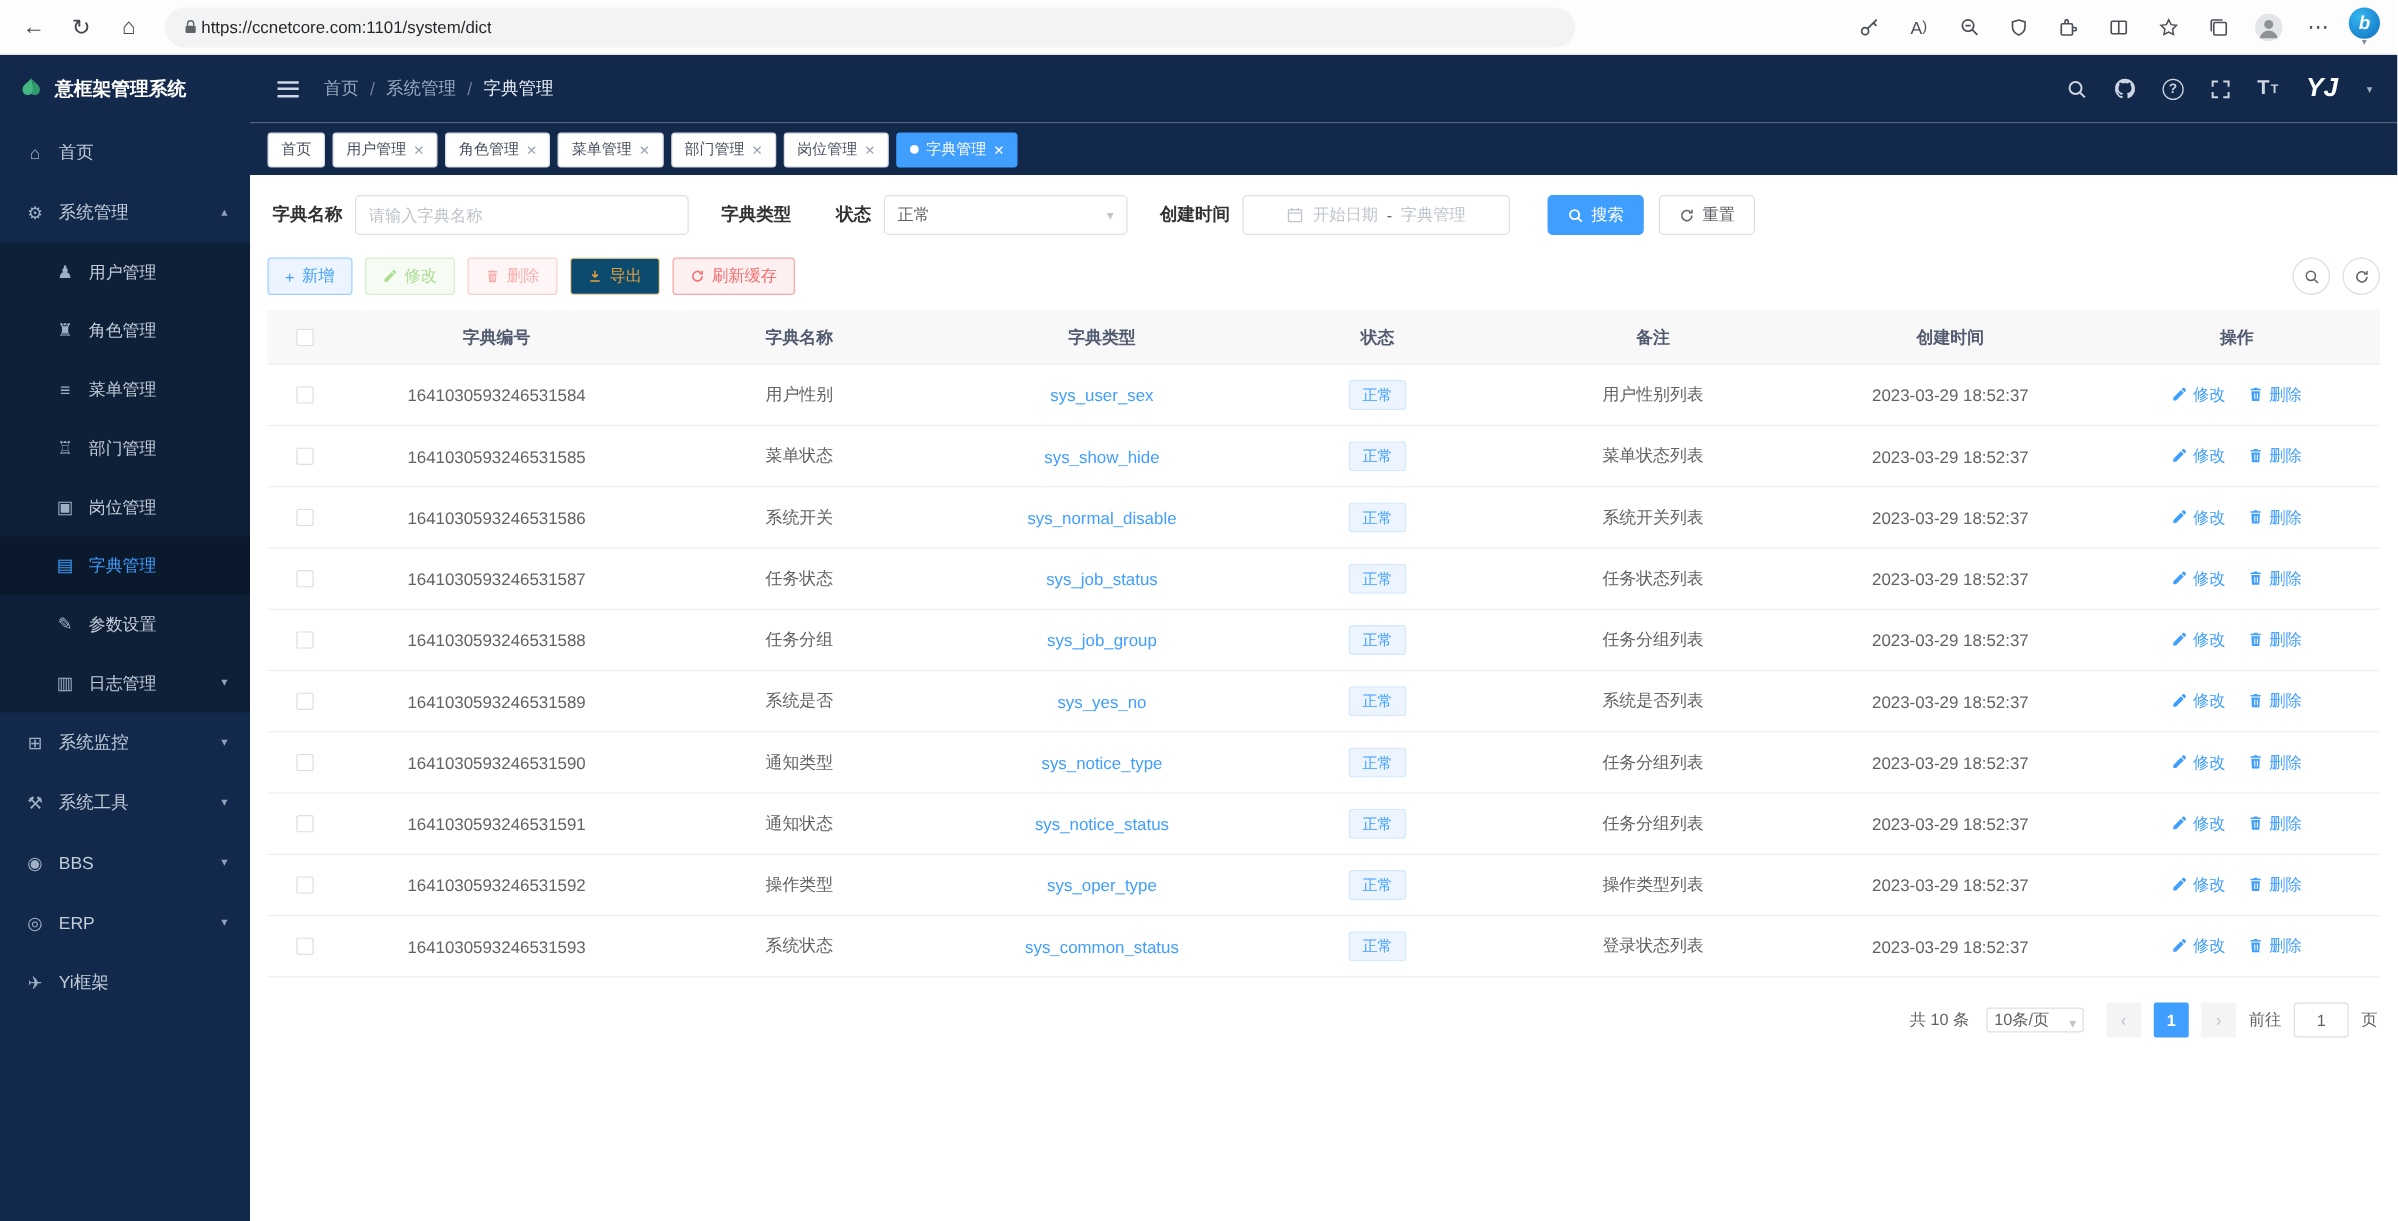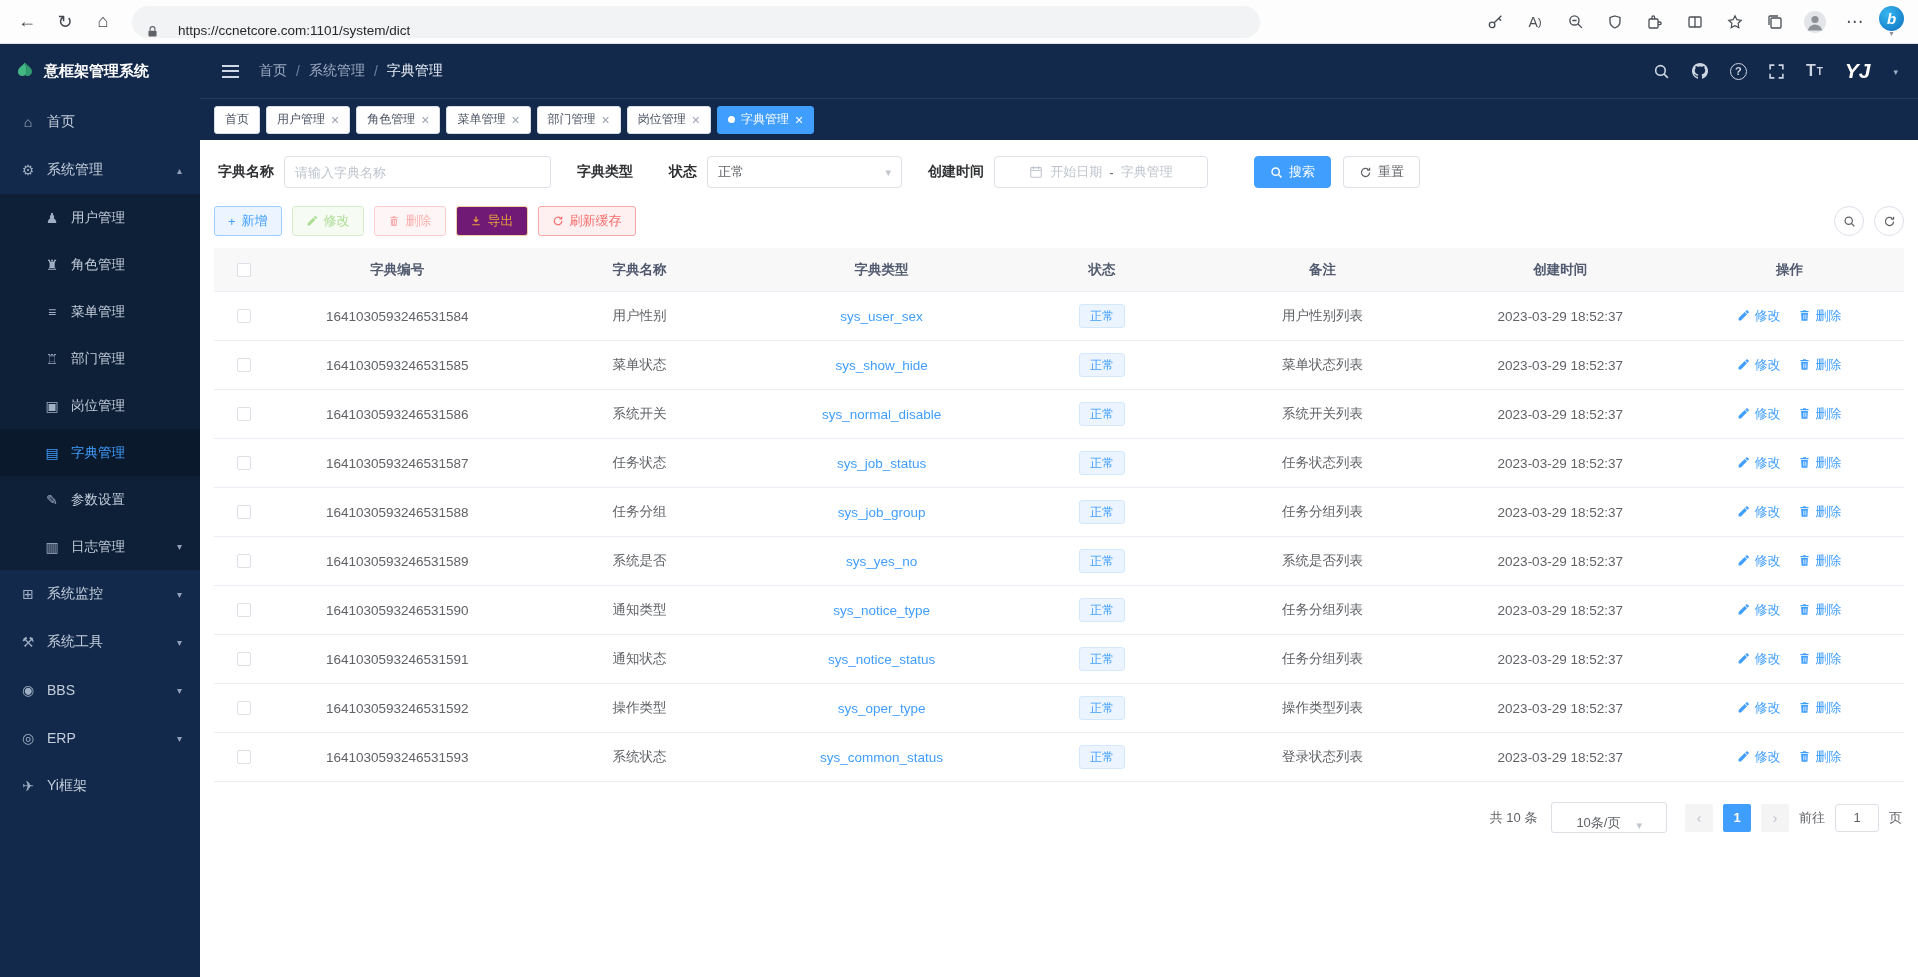--- a/index.html
+++ b/index.html
@@ -3,21 +3,21 @@
 <meta charset="utf-8">
 <style>
 *{box-sizing:border-box;margin:0;padding:0}
 html,body{width:1918px;height:977px;overflow:hidden}
 body{font-family:"Liberation Sans","DejaVu Sans",sans-serif;font-size:14px;color:#606266;background:#fff}
 .screen{width:1918px;height:977px;display:flex;flex-direction:column}
 
 
 .chrome{height:44px;background:#fdfdfd;border-bottom:1px solid #e0e2e6;display:flex;align-items:center;padding:0 10px;gap:4px;flex:0 0 auto}
 .nav-ic{width:34px;height:32px;display:flex;align-items:center;justify-content:center;border:none;background:transparent;border-radius:6px;color:#44484e;font-size:18px;cursor:pointer}
-.addr{flex:1 1 auto;max-width:1128px;height:32px;background:#f1f3f4;border-radius:16px;display:flex;align-items:flex-end;padding:0 14px;gap:19px;margin:0 8px}
+.addr{flex:1 1 auto;max-width:1128px;height:32px;background:#f1f3f4;border-radius:16px;display:flex;align-items:center;padding:0 14px;gap:2px;margin:0 8px}
 .addr .url{font-size:13.5px;color:#26282b;white-space:nowrap;overflow:hidden}
 .chrome-right{display:flex;align-items:center;gap:8px;margin-left:auto;padding-right:4px}
 .bicon{width:32px;height:32px;display:flex;align-items:center;justify-content:center;color:#4a4f55;border-radius:6px;font-size:14px;cursor:pointer}
 .bing-wrap{display:flex;flex-direction:column;align-items:center;justify-content:center;cursor:pointer}
 .bing{width:25px;height:25px;border-radius:50%;background:radial-gradient(circle at 35% 30%,#35b6f0,#0e6fc0);color:#fff;font-weight:bold;font-style:italic;display:flex;align-items:center;justify-content:center;font-size:15px}
 .bing-caret{font-size:8px;color:#8a8f96;line-height:6px}
 
 
 .app{flex:1;display:flex;min-height:0}
 .sidebar{width:200px;background:#13294b;flex:0 0 auto;display:flex;flex-direction:column;overflow:hidden}
@@ -60,49 +60,49 @@
 .f-label.first{margin-left:4px}
 .text-input{height:32px;border:1px solid #dcdfe6;border-radius:4px;display:flex;align-items:center;padding:0 10px;font-size:13px;color:#606266;background:#fff}
 .text-input input{border:none;outline:none;width:100%;font:inherit;color:#606266;background:transparent}
 .text-input input::placeholder{color:#bfc4cc}
 .w225{width:267px}.w240{width:240px}
 .select{width:195px;justify-content:space-between;cursor:pointer}
 .caret{color:#c0c4cc;font-size:11px}
 .daterange{width:214px;gap:7px;justify-content:center;color:#bfc4cc;cursor:pointer}
 .daterange .sep{color:#606266}
 .daterange .cal{color:#c0c4cc;display:flex}
-.btn-search{height:32px;background:#409eff;color:#fff;border:1px solid #409eff;border-radius:4px;padding:0 15px;display:inline-flex;align-items:center;gap:6px;font-size:13px;margin-left:46px;cursor:pointer}
+.btn-search{height:32px;background:#409eff;color:#fff;border:1px solid #409eff;border-radius:4px;padding:0 15px;display:inline-flex;align-items:center;gap:6px;font-size:13px;margin-left:30px;cursor:pointer}
 .btn-reset{height:32px;background:#fff;color:#606266;border:1px solid #dcdfe6;border-radius:4px;padding:0 15px;display:inline-flex;align-items:center;gap:6px;font-size:13px;margin-left:12px;cursor:pointer}
 
 .toolbar{display:flex;align-items:center;margin-top:16px;gap:10px}
 .btn{display:inline-flex;align-items:center;gap:6px;height:30px;padding:0 13px;border-radius:3px;font-size:13px;border:1px solid transparent;cursor:pointer;font-family:inherit}
 .btn-primary-plain{color:#409eff;background:#ecf5ff;border-color:#a0cfff}
 .btn-success-plain{color:#67c23a;background:#f0f9eb;border-color:#b3e19d}
 .btn-danger-plain{color:#f56c6c;background:#fef0f0;border-color:#f9a7a7}
-.btn-warning-plain{color:#e6a23c;background:#701a75;border-color:#f3d19e}
+.btn-warning-plain{color:#e6a23c;background:#0c4a6e;border-color:#f3d19e}
 .btn.disabled{opacity:.55;cursor:not-allowed}
 .tb-right{margin-left:auto;display:flex;gap:10px}
 .circle-btn{width:30px;height:30px;border-radius:50%;border:1px solid #dcdfe6;background:#fff;display:flex;align-items:center;justify-content:center;color:#606266;cursor:pointer}
 
 
 .table{margin-top:12px;font-size:13.5px}
 .tr{display:flex;align-items:center;border-bottom:1px solid #ebeef5}
 .tr.head{background:#f8f8f9;height:44px;color:#515a6e;font-weight:bold;font-size:13.5px}
 .tr.row{height:49px;background:#fff;color:#606266}
 .cell{text-align:center;padding:0 6px;overflow:hidden;text-overflow:ellipsis;white-space:nowrap}
 .col-cb{width:60px;flex:0 0 auto;display:flex;justify-content:center;align-items:center}
 .c-id{flex:1.35}.c-name{flex:1.3}.c-type{flex:1.35}.c-status{flex:1.05}.c-remark{flex:1.35}.c-created{flex:1.25}.c-ops{flex:1.25}
 .checkbox{width:14px;height:14px;border:1px solid #dcdfe6;border-radius:2px;background:#fff;display:inline-block;cursor:pointer}
 .link{color:#409eff;cursor:pointer}
 .tag{display:inline-block;height:24px;line-height:22px;padding:0 10px;background:#ecf5ff;border:1px solid #d3e8fd;color:#409eff;border-radius:3px;font-size:12px}
 .op-link{color:#409eff;font-size:13px;display:inline-flex;align-items:center;gap:4px;margin:0 9px;cursor:pointer}
 
 
 .pagination{display:flex;align-items:center;justify-content:flex-end;gap:10px;margin-top:20px;padding-right:2px;font-size:13px;color:#606266}
-.pg-size{height:31px;border:1px solid #dcdfe6;border-radius:3px;display:flex;align-items:flex-end;gap:16px;padding:0 24px;cursor:pointer;margin-right:8px}
+.pg-size{height:20px;border:1px solid #dcdfe6;border-radius:3px;display:flex;align-items:flex-end;gap:16px;padding:0 5px;cursor:pointer;margin-right:8px}
 .pg-btn{min-width:28px;height:28px;border:none;border-radius:2px;background:#f4f4f5;color:#c0c4cc;font-size:14px;cursor:pointer;display:flex;align-items:center;justify-content:center;font-family:inherit}
 .pg-btn.active{background:#409eff;color:#fff;font-weight:bold;font-size:13px}
 .pg-goto{width:44px;height:28px;border:1px solid #dcdfe6;border-radius:3px;text-align:center;font-size:13px;color:#606266;outline:none;font-family:inherit}
 .pg-total{margin-right:4px}
 svg{flex:0 0 auto}
 </style>
 </head>
 <body>
 
 <div class="screen">

